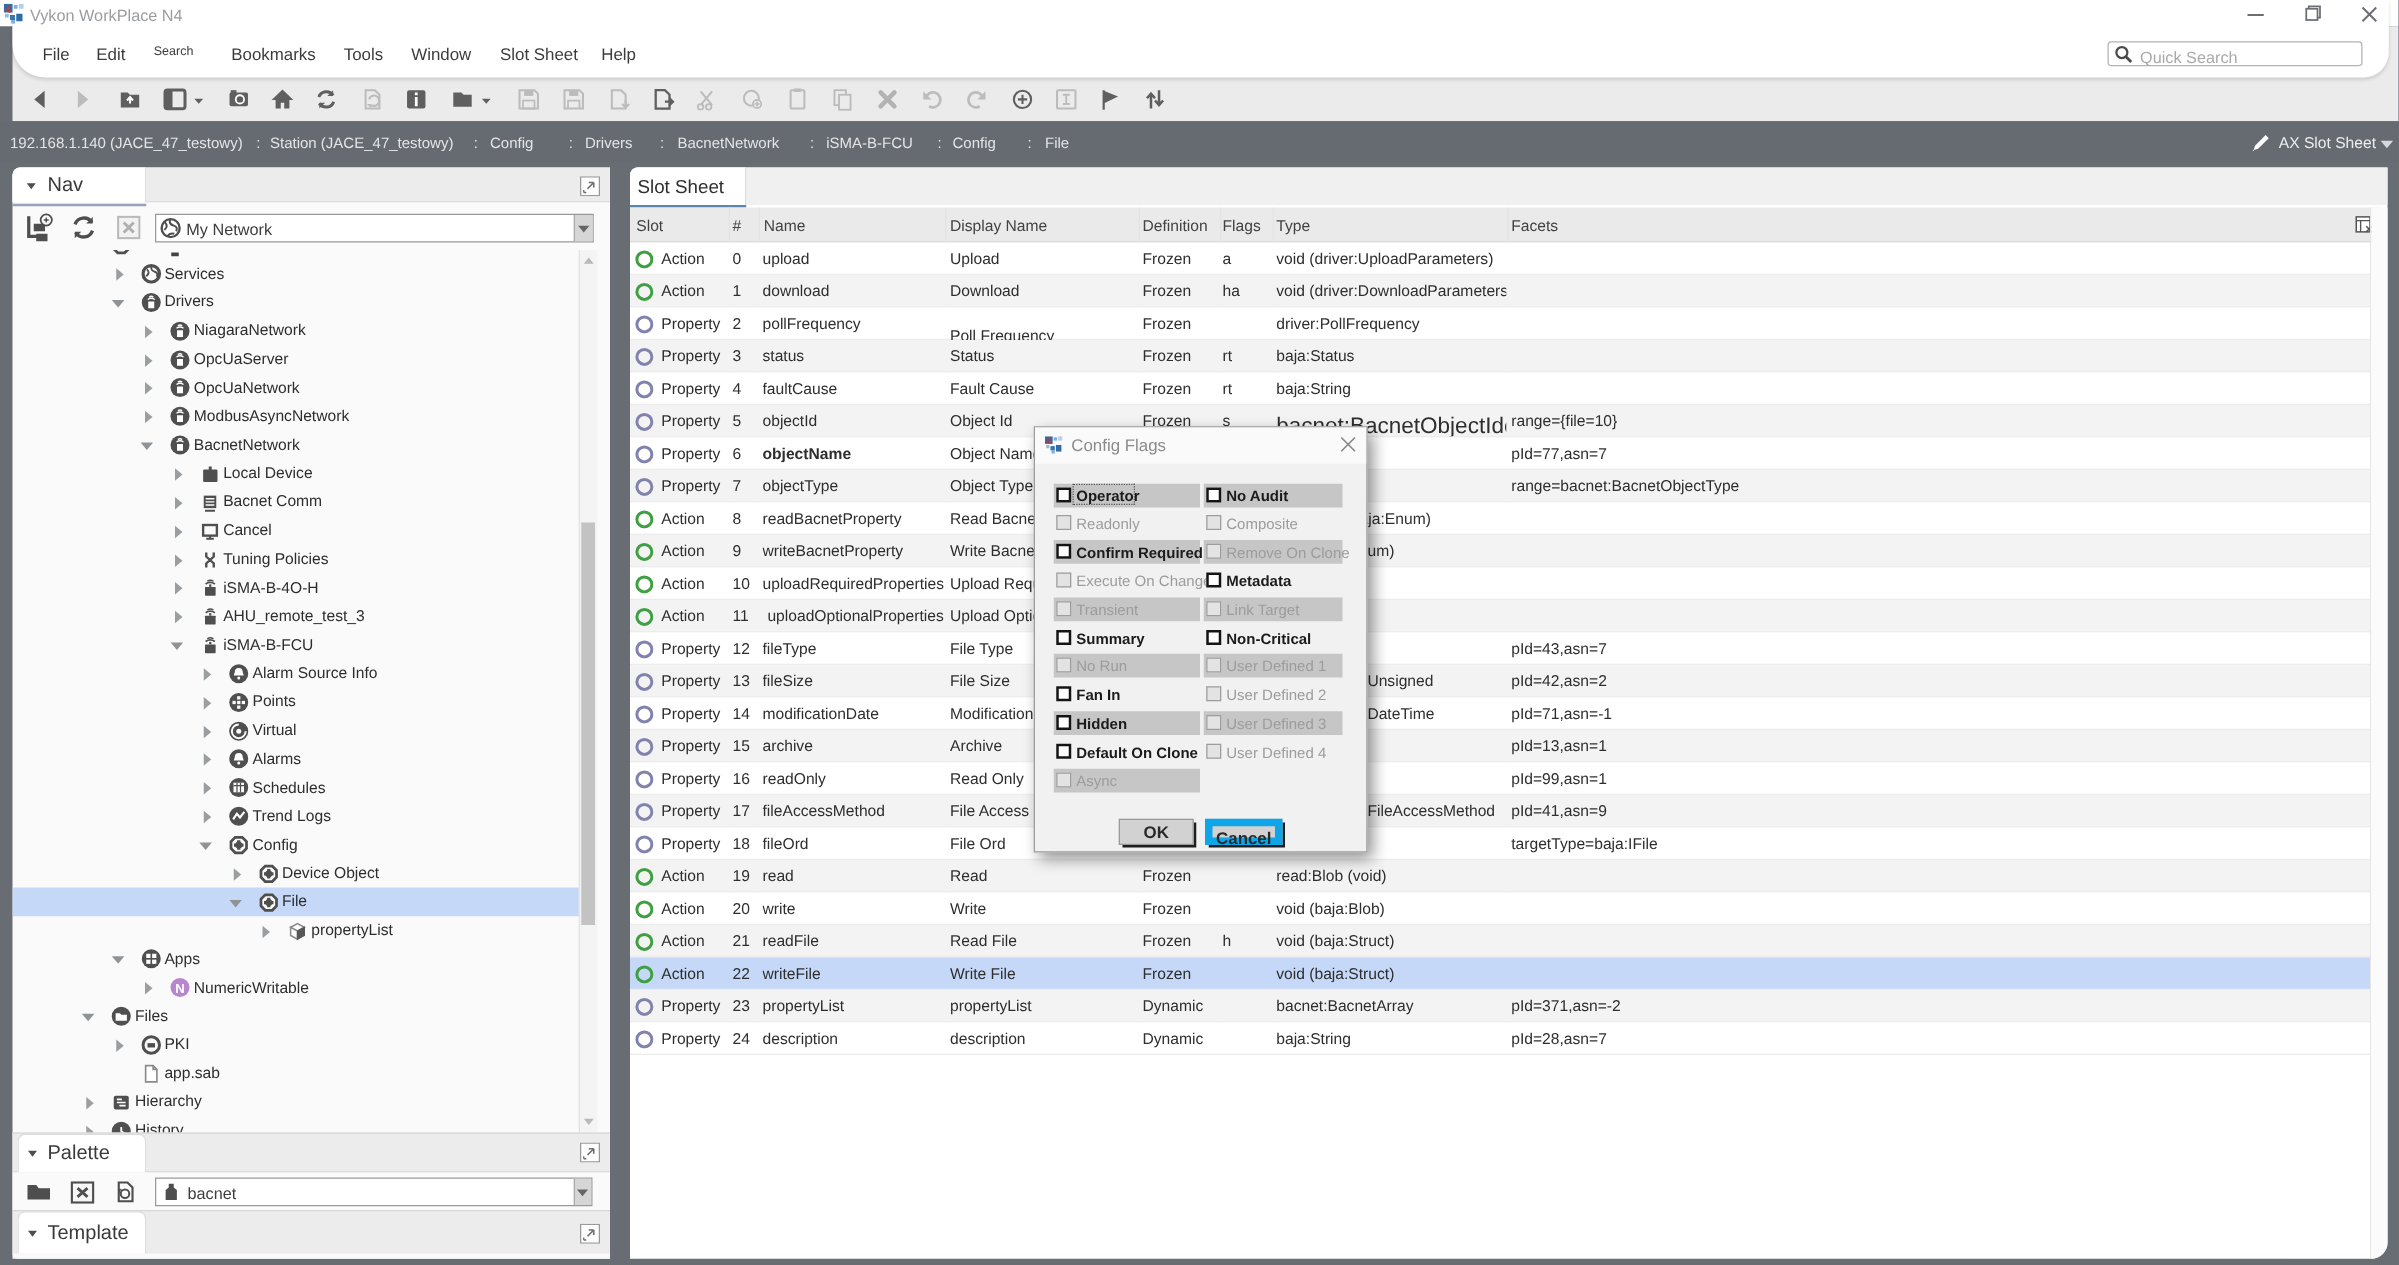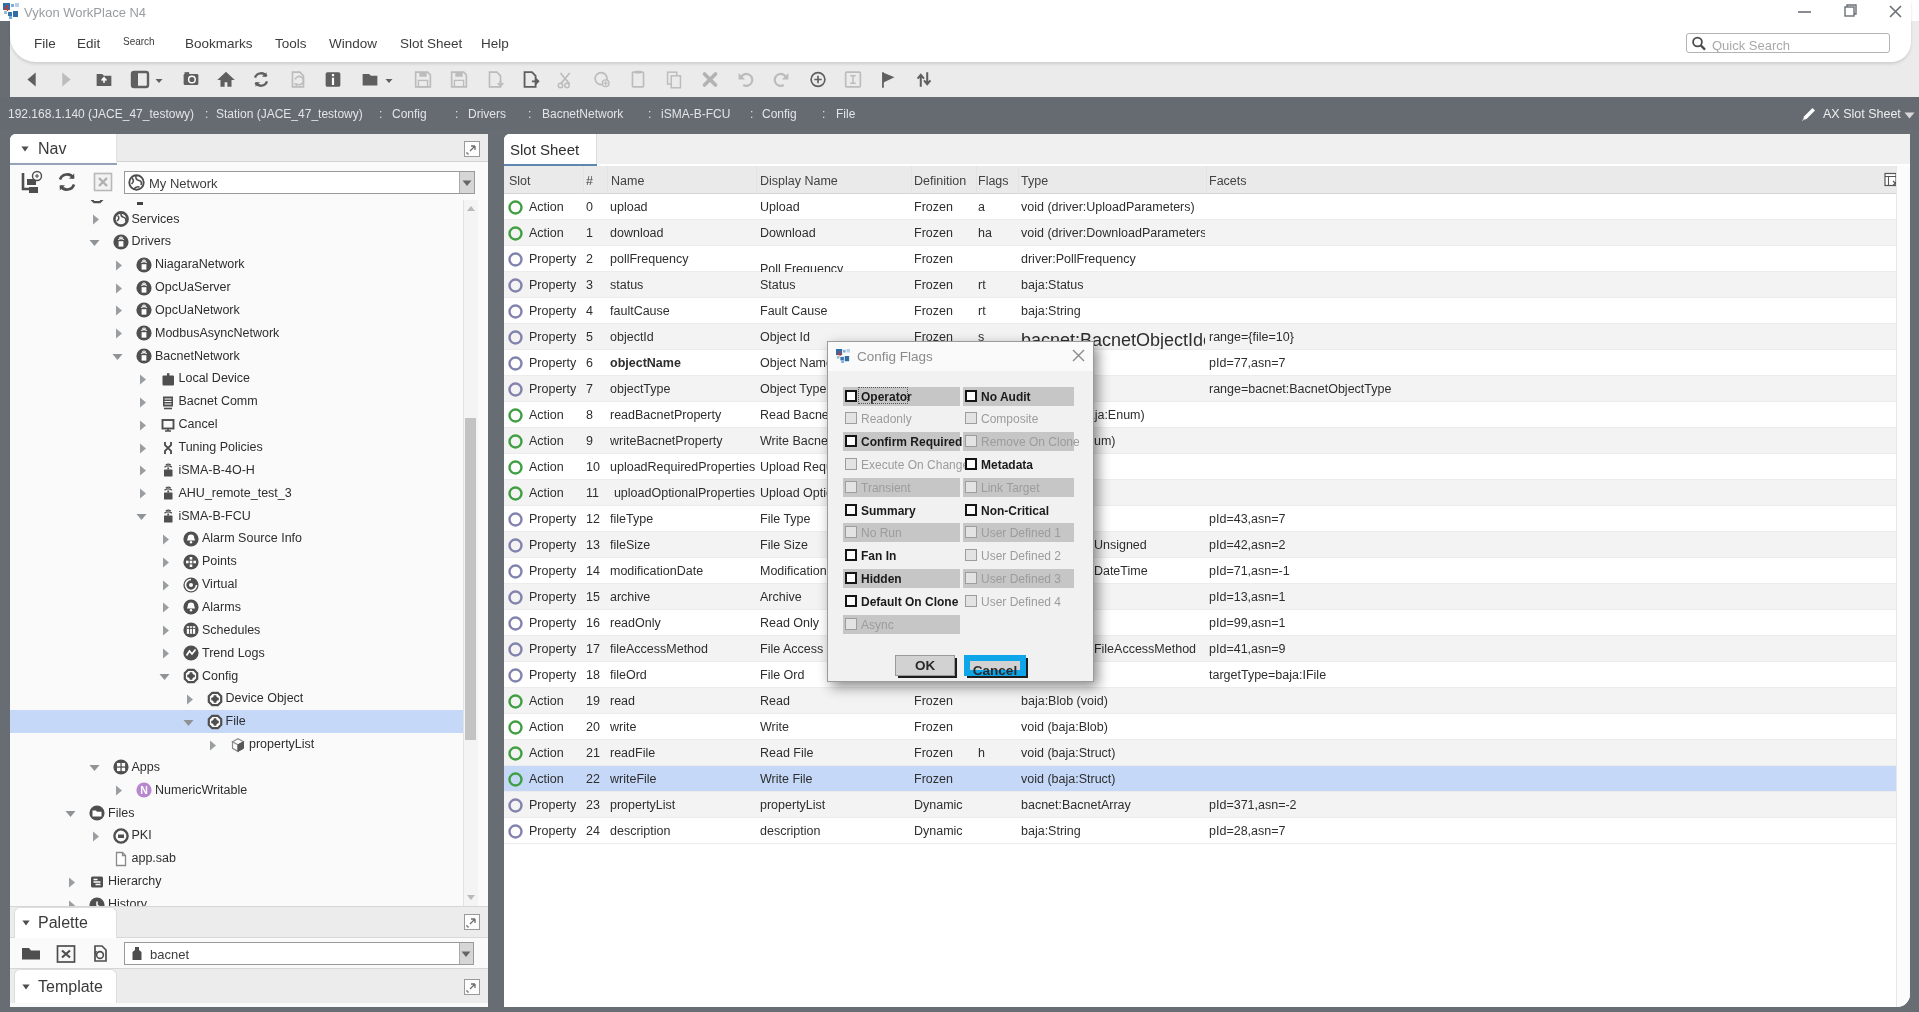--- a/index.html
+++ b/index.html
@@ -814,21 +814,21 @@
 <div class="abs" style="left:504px;top:688px;width:1392px;height:26px;background:#f3f3f3;border-bottom:1px solid #ececec;"></div>
 <svg class="abs" style="left:508px;top:694px" width="15" height="15" viewBox="0 0 15 15">
       <circle cx="7.5" cy="7.5" r="6" fill="none" stroke="#3f9f42" stroke-width="2.4"></circle>
     </svg>
 <div class="abs" style="left:529px;top:695px;font-size:12.5px;color:#2e2e2e;font-weight:400;white-space:nowrap;line-height:1;">Action</div>
 <div class="abs" style="left:586px;top:695px;font-size:12.5px;color:#2e2e2e;font-weight:400;white-space:nowrap;line-height:1;">19</div>
 <div class="abs" style="left:610px;top:695px;width:145px;overflow:hidden;font-size:12.5px;color:#2e2e2e;white-space:nowrap;line-height:1;">read</div>
 <div class="abs" style="left:760px;top:695px;width:149px;overflow:hidden;font-size:12.5px;color:#2e2e2e;white-space:nowrap;line-height:1;">Read</div>
 <div class="abs" style="left:914px;top:695px;font-size:12.5px;color:#2e2e2e;font-weight:400;white-space:nowrap;line-height:1;">Frozen</div>
 <div class="abs" style="left:978px;top:695px;font-size:12.5px;color:#2e2e2e;font-weight:400;white-space:nowrap;line-height:1;"></div>
-<div class="abs" style="left:1021px;top:695px;width:184px;overflow:hidden;font-size:12.5px;color:#2e2e2e;white-space:nowrap;line-height:1;">baja:Blob (void)</div>
+<div class="abs" style="left:1021px;top:695px;width:184px;overflow:hidden;font-size:12.5px;color:#2e2e2e;white-space:nowrap;line-height:1;">read:Blob (void)</div>
 <div class="abs" style="left:1209px;top:695px;font-size:12.5px;color:#2e2e2e;font-weight:400;white-space:nowrap;line-height:1;"></div>
 <div class="abs" style="left:504px;top:714px;width:1392px;height:26px;background:#ffffff;border-bottom:1px solid #ececec;"></div>
 <svg class="abs" style="left:508px;top:720px" width="15" height="15" viewBox="0 0 15 15">
       <circle cx="7.5" cy="7.5" r="6" fill="none" stroke="#3f9f42" stroke-width="2.4"></circle>
     </svg>
 <div class="abs" style="left:529px;top:721px;font-size:12.5px;color:#2e2e2e;font-weight:400;white-space:nowrap;line-height:1;">Action</div>
 <div class="abs" style="left:586px;top:721px;font-size:12.5px;color:#2e2e2e;font-weight:400;white-space:nowrap;line-height:1;">20</div>
 <div class="abs" style="left:610px;top:721px;width:145px;overflow:hidden;font-size:12.5px;color:#2e2e2e;white-space:nowrap;line-height:1;">write</div>
 <div class="abs" style="left:760px;top:721px;width:149px;overflow:hidden;font-size:12.5px;color:#2e2e2e;white-space:nowrap;line-height:1;">Write</div>
 <div class="abs" style="left:914px;top:721px;font-size:12.5px;color:#2e2e2e;font-weight:400;white-space:nowrap;line-height:1;">Frozen</div>

